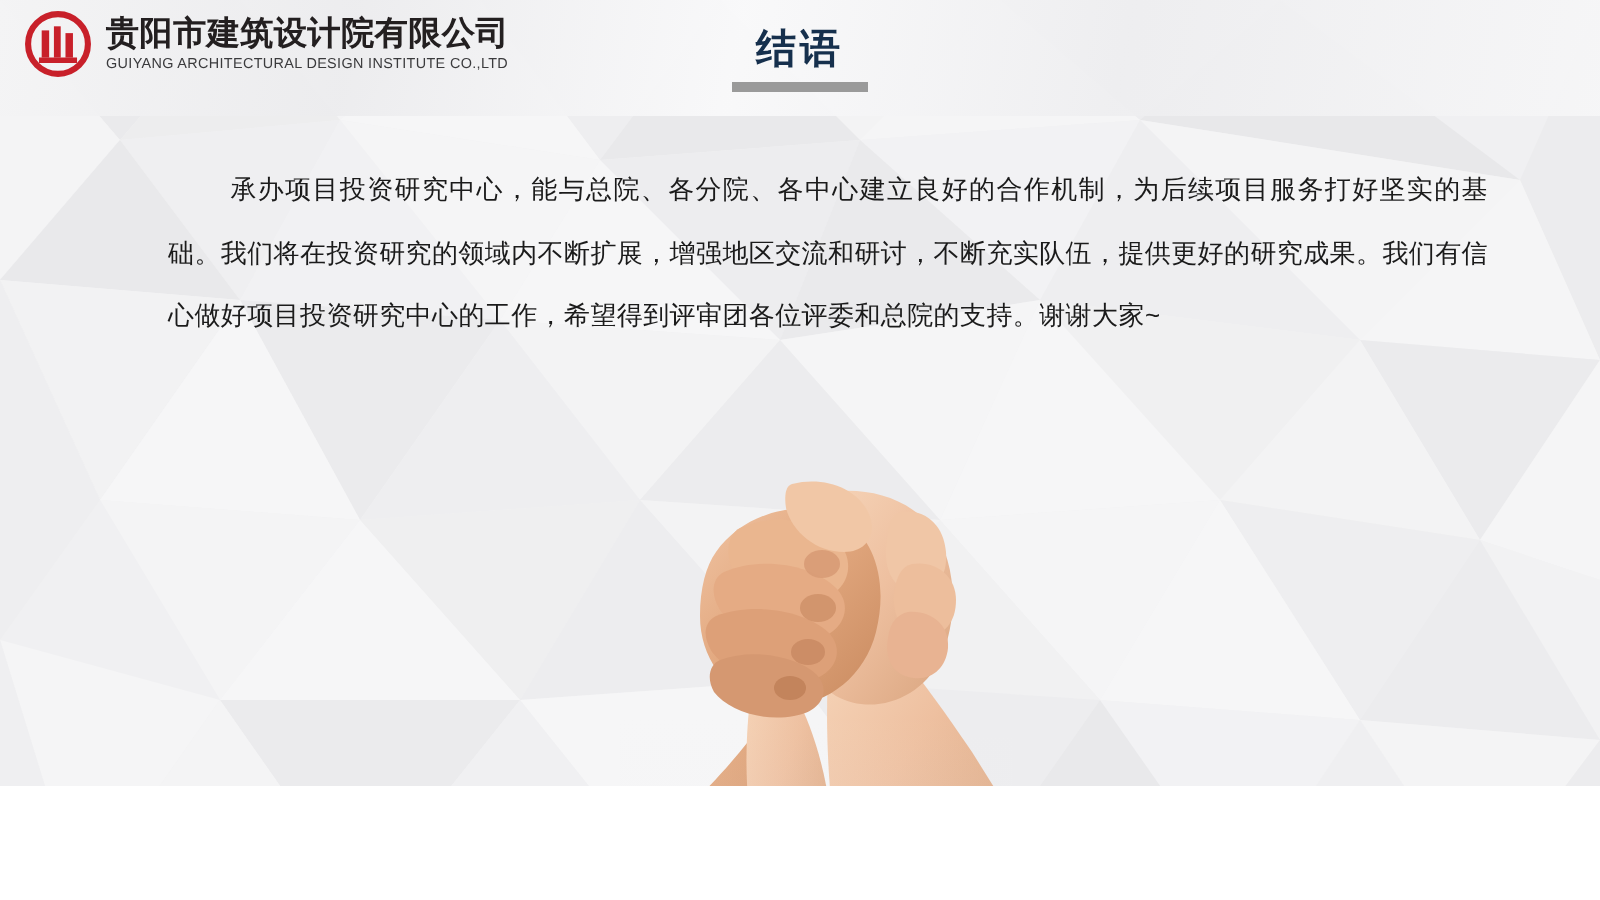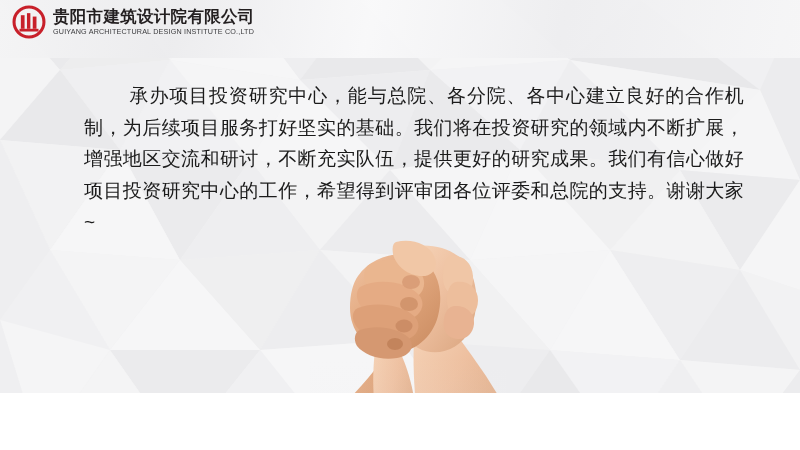--- a/index.html
+++ b/index.html
@@ -109,27 +109,27 @@
     background: #9a9a9a;
   }
 
   
   .body-copy {
     position: absolute;
     left: 84px;
     top: 80px;
     width: 660px;
     z-index: 4;
-    font-size: 19px;
+    font-size: 13px;
     line-height: 31.6px;
     color: #1b1b1b;
     text-align: justify;
     text-justify: inter-character;
     letter-spacing: 0.2px;
-    font-family: Liberation Sans, sans-serif;
+    font-family: Liberation Mono, monospace;
   }
   .body-copy p {
     margin: 0;
     text-indent: 2.4em;
   }
 
   
   .hands {
     position: absolute;
     left: 310px;
@@ -227,20 +227,24 @@
         <path d="M44 24 h10 v46 h-10 z" fill="#c8202a"></path>
         <path d="M61 34 h11 v36 h-11 z" fill="#c8202a"></path>
         <path d="M22 70 h56 v8 h-56 z" fill="#c8202a"></path>
       </svg>
       <div class="logo-text">
         <div class="logo-cn">贵阳市建筑设计院有限公司</div>
         <div class="logo-en">GUIYANG ARCHITECTURAL DESIGN INSTITUTE CO.,LTD</div>
       </div>
     </div>
 
+    <div class="title-wrap">
+      <div class="slide-title">结语</div>
+      <div class="title-rule"></div>
+    </div>
   </div>
 
   <div class="body-copy">
     <p>承办项目投资研究中心，能与总院、各分院、各中心建立良好的合作机制，为后续项目服务打好坚实的基础。我们将在投资研究的领域内不断扩展，增强地区交流和研讨，不断充实队伍，提供更好的研究成果。我们有信心做好项目投资研究中心的工作，希望得到评审团各位评委和总院的支持。谢谢大家~</p>
   </div>
 
   <div class="hands">
     <svg viewBox="0 0 196 200" width="196" height="200">
       <defs>
         <linearGradient id="skinA" x1="0" y1="0" x2="1" y2="1">

